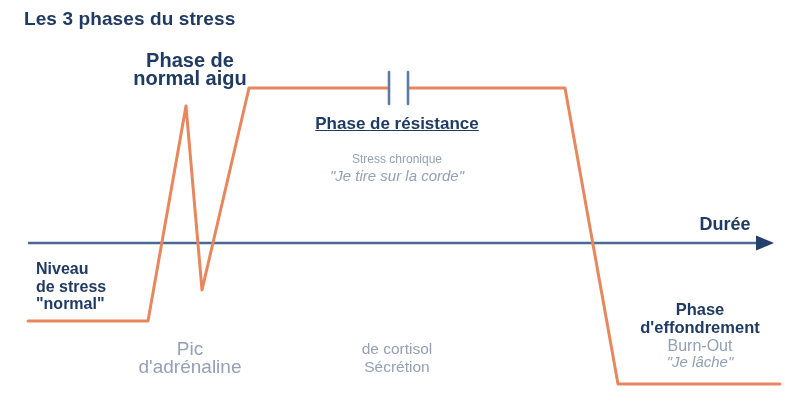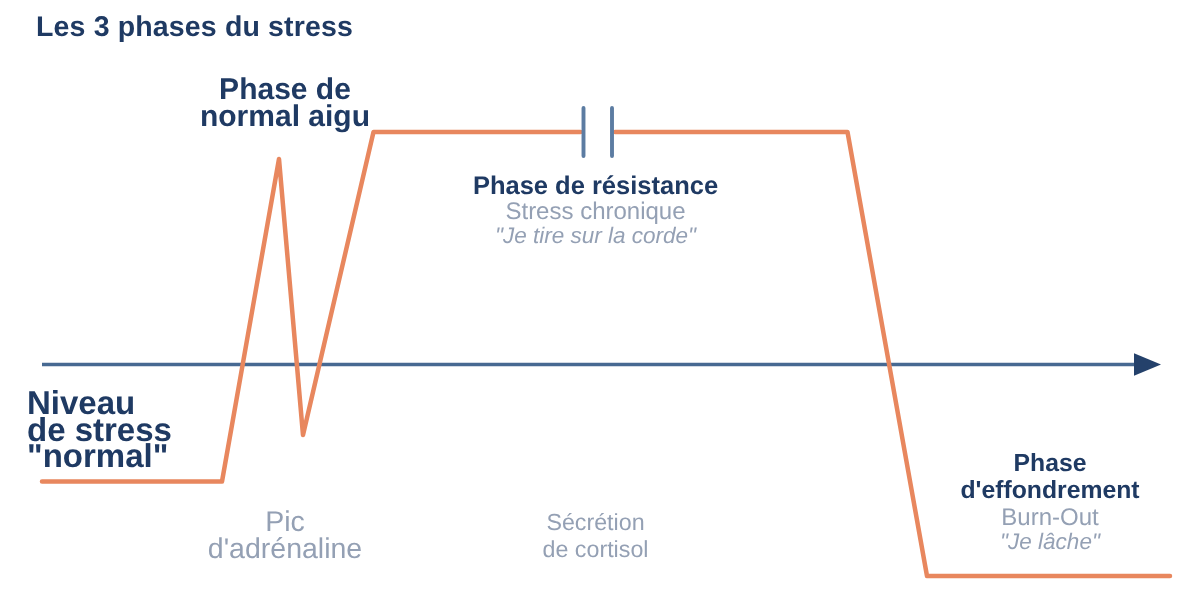--- a/index.html
+++ b/index.html
@@ -21,25 +21,25 @@
 
   
   .lbl { position: absolute; }
   .navy { color: #1f3a63; font-weight: 700; }
   .muted { color: #94a0b4; font-weight: 400; }
   .center { text-align: center; }
 
   .title-lbl     { left: 24px;  top: 8px;   font-size: 19px; letter-spacing: 0.1px; }
   .acute-lbl     { left: 110px; top: 51px;  width: 160px; font-size: 20px; line-height: 18px; }
   .resist-lbl    { left: 292px; top: 114px; width: 210px; }
-  .resist-title  { font-size: 17px; line-height: 19px; }
-  .resist-sub    { font-size: 16px; line-height: 17px; margin-top: 0; }
+  .resist-title  { font-size: 17px; line-height: 19px; text-decoration: underline; }
+  .resist-sub    { font-size: 12px; line-height: 17px; margin-top: 18px; }
   .resist-quote  { font-size: 15px; line-height: 16px; font-style: italic; }
   .duree-lbl     { left: 692px; top: 214px; width: 66px; font-size: 18px; }
-  .normal-lbl    { left: 18px;  top: 260px; font-size: 22px; line-height: 17.5px; }
+  .normal-lbl    { left: 36px;  top: 260px; font-size: 16px; line-height: 17.5px; }
   .adren-lbl     { left: 128px; top: 340px; width: 124px; font-size: 19px; line-height: 17.5px; }
   .cortisol-lbl  { left: 335px; top: 340px; width: 124px; font-size: 15.5px; line-height: 17.5px; }
   .collapse-lbl  { left: 608px; top: 301px; width: 184px; }
   .collapse-title{ font-size: 16.5px; line-height: 17.5px; }
   .collapse-sub  { font-size: 16px; line-height: 17px; margin-top: 1px; }
   .collapse-quote{ font-size: 15px; line-height: 16px; font-style: italic; }
 </style>
 </head>
 <body>
 
@@ -60,35 +60,36 @@
     <div>Phase de</div>
     <div>normal aigu</div>
   </div>
 
   <div class="lbl resist-lbl center">
     <div class="navy resist-title">Phase de résistance</div>
     <div class="muted resist-sub">Stress chronique</div>
     <div class="muted resist-quote">"Je tire sur la corde"</div>
   </div>
 
+  <div class="lbl duree-lbl navy center">Durée</div>
 
   <div class="lbl normal-lbl navy">
     <div>Niveau</div>
     <div>de stress</div>
     <div>"normal"</div>
   </div>
 
   <div class="lbl adren-lbl muted center">
     <div>Pic</div>
     <div>d'adrénaline</div>
   </div>
 
   <div class="lbl cortisol-lbl muted center">
+    <div>de cortisol</div>
     <div>Sécrétion</div>
-    <div>de cortisol</div>
   </div>
 
   <div class="lbl collapse-lbl center">
     <div class="navy collapse-title">Phase</div>
     <div class="navy collapse-title">d'effondrement</div>
     <div class="muted collapse-sub">Burn-Out</div>
     <div class="muted collapse-quote">"Je lâche"</div>
   </div>
 
 </div>

